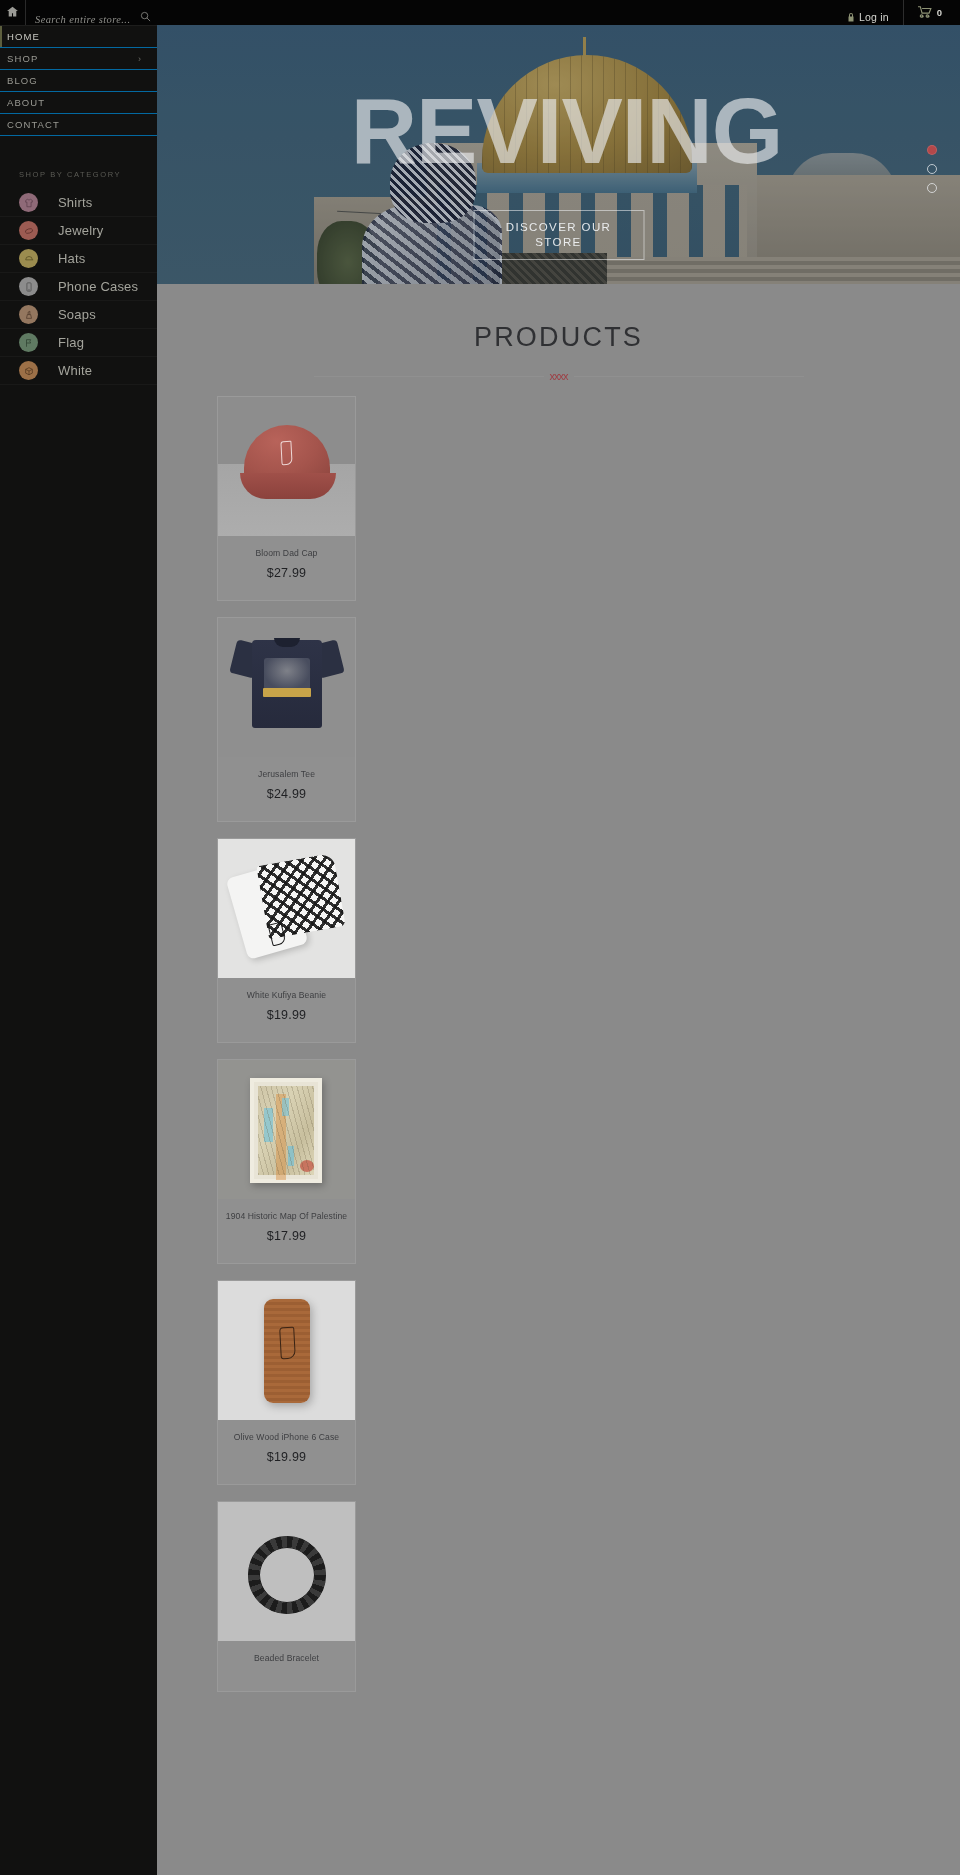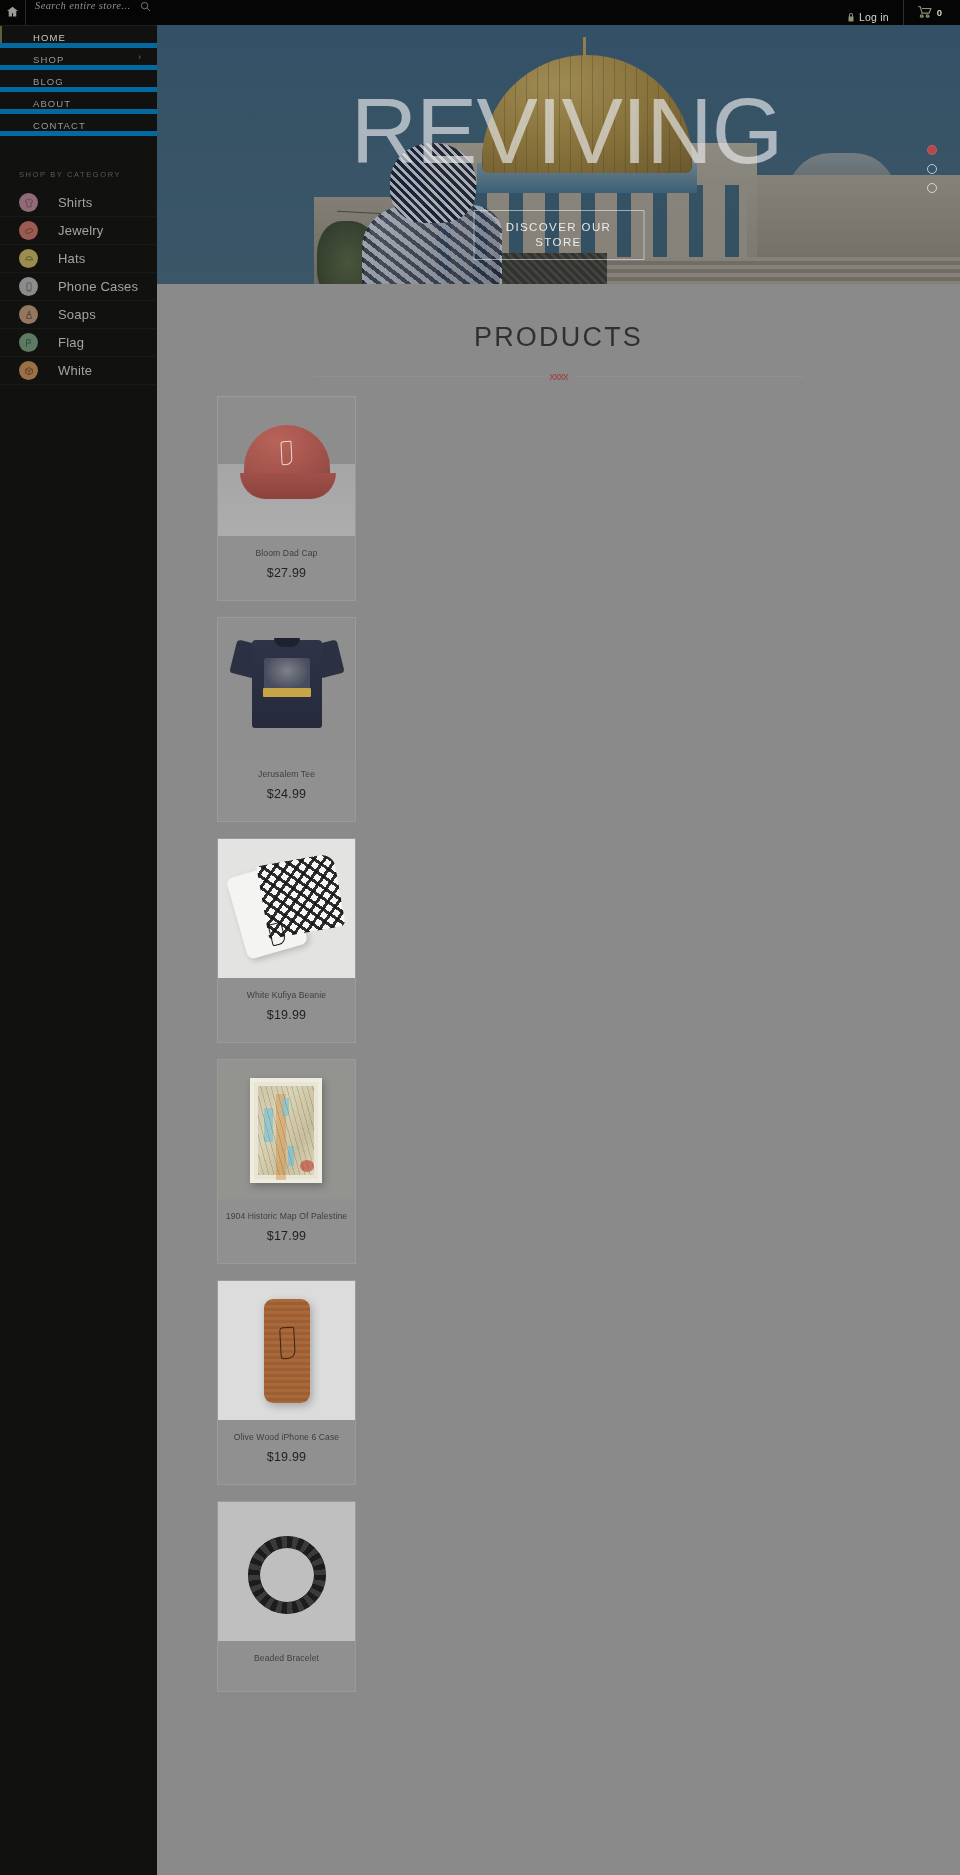--- a/index.html
+++ b/index.html
@@ -14,21 +14,21 @@
   
   .topbar{
     position:absolute; top:0; left:0; width:960px; height:25px;
     background:#050505; z-index:40; display:flex; align-items:center;
   }
   .home-cell{
     width:26px; height:25px; display:flex; align-items:center; justify-content:center;
     border-right:1px solid #2a2a2a;
   }
   .home-cell svg{ width:13px; height:13px; fill:#9b9b96; }
-  .search-cell{ display:flex; align-items:flex-start; height:25px; padding-left:9px; width:135px; }
+  .search-cell{ display:flex; align-items:flex-end; height:25px; padding-left:9px; width:135px; }
   .search-input{
     background:transparent; border:0; outline:none; color:#8f8f8a;
     font-family:"Liberation Serif", serif; font-style:italic; font-size:10.5px;
     letter-spacing:.4px; width:105px;
   }
   .search-input::placeholder{ color:#8f8f8a; opacity:1; }
   .search-btn{
     background:transparent; border:0; cursor:pointer; padding:0; display:flex; align-items:center;
   }
   .search-btn svg{ width:11px; height:11px; stroke:#9b9b96; fill:none; stroke-width:1.6; }
@@ -47,22 +47,22 @@
   .sidebar{
     position:absolute; top:25px; left:0; width:157px; height:1850px;
     background:#111110; z-index:35;
   }
   .logo-wrap{ height:135px; display:flex; align-items:center; justify-content:center; }
   .logo{ position:relative; width:96px; height:108px; opacity:.62; }
   .logo svg{ width:96px; height:108px; }
 
   .nav{ border-top:1px solid #1d1d1c; }
   .nav-item{
-    position:relative; height:22px; display:flex; align-items:flex-end;
-    padding-left:33px; border-bottom:5px solid #0369a1; cursor:pointer;
+    position:relative; height:22px; display:flex; align-items:center;
+    padding-left:7px; border-bottom:1px solid #0369a1; cursor:pointer;
   }
   .nav-item span.lbl{
     color:#9a9a93; font-size:9.5px; letter-spacing:1.1px;
   }
   .nav-item.active{ }
   .nav-item.active::before{
     content:''; position:absolute; left:0; top:0; bottom:0; width:2px; background:#5d5f3e;
   }
   .nav-item.active span.lbl{ color:#c9c9c2; }
   .nav-chev{
@@ -171,21 +171,21 @@
   .shoulder{
     position:absolute; left:335px; top:228px; width:115px; height:50px;
     background:repeating-linear-gradient(45deg,#3b3a32 0 3px,#565247 3px 6px);
   }
   .hero-tint{
     position:absolute; inset:0; background:rgba(28,36,46,.30);
   }
   .hero-title{
     position:absolute; left:16px; right:0; top:60px; text-align:center;
     font-size:92px; line-height:1; letter-spacing:-1px;
-    color:rgba(232,234,236,.66); font-weight:400;
+    color:rgba(232,234,236,.66); font-weight:700;
   }
   .hero-btn{
     position:absolute; left:50%; transform:translateX(-50%); top:185px;
     width:171px; height:50px; border:1px solid rgba(240,242,244,.55);
     background:transparent; color:rgba(244,246,248,.9);
     font-size:11.5px; letter-spacing:1.4px; line-height:15px;
     display:flex; align-items:center; justify-content:center; text-align:center;
     cursor:pointer; padding:0 8px;
   }
   .hero-dots{

